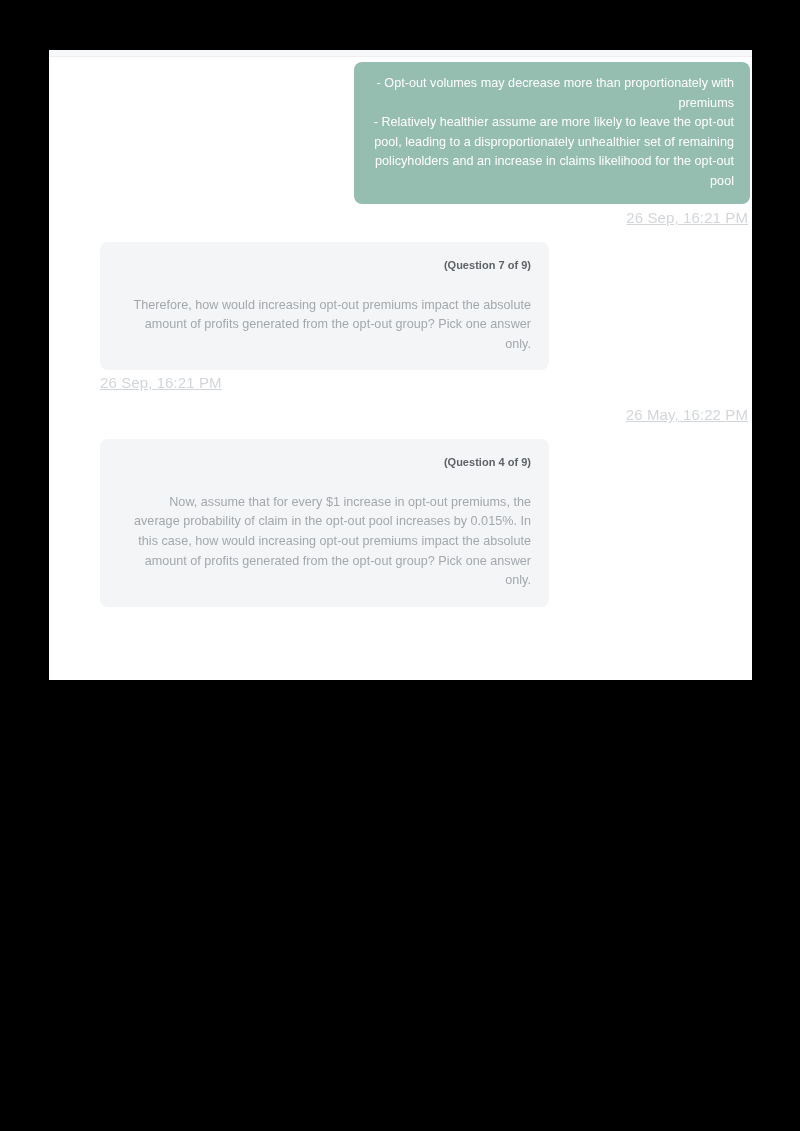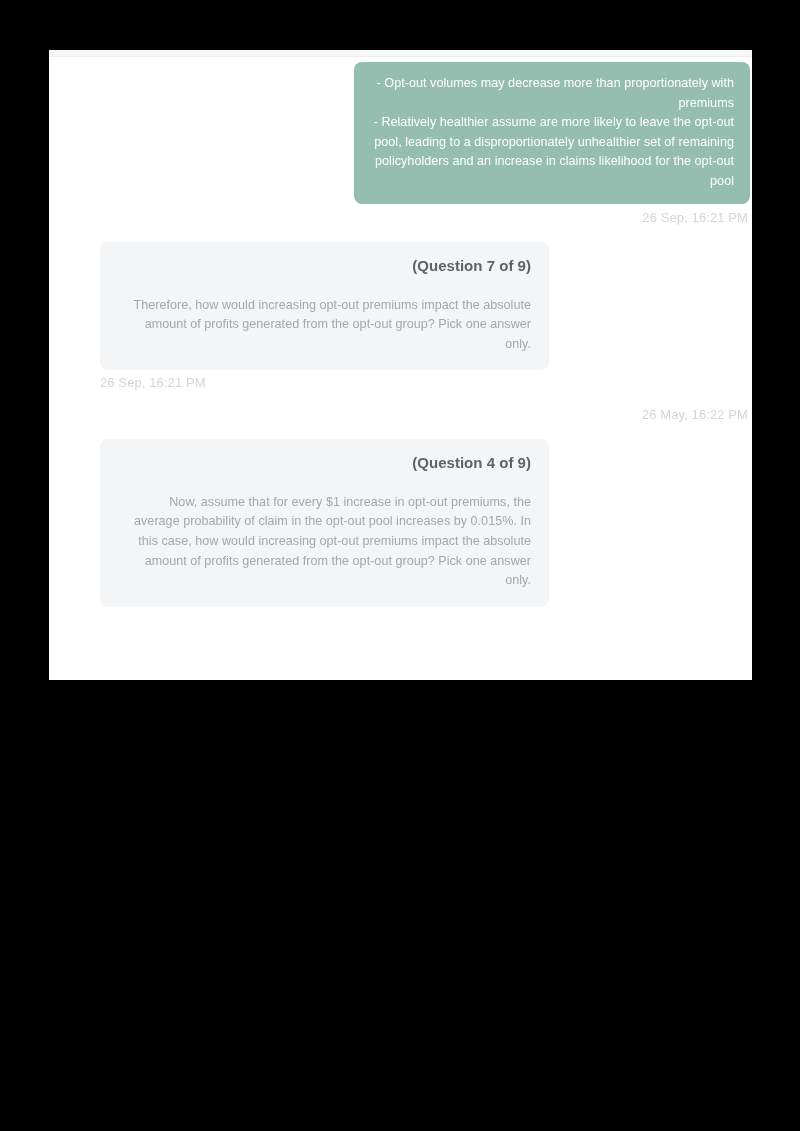--- a/index.html
+++ b/index.html
@@ -89,40 +89,41 @@
     color: #9aa0a6;
     width: 449px;
     padding: 14px 18px 16px 16px;
     font-size: 12.6px;
     letter-spacing: 0.02px;
   }
   .bubble.grey .q-label {
     display: block;
     color: #5f6368;
     font-weight: bold;
-    font-size: 15px;
+    font-size: 11px;
     margin-bottom: 20px;
   }
   .bubble.grey .q-body {
     display: block;
     color: #a3a8ad;
     line-height: 19.6px;
     margin-left: 12px;
   }
 
   .bubble.green .line {
     display: block;
   }
 
   .timestamp {
-    font-size: 13px;
+    font-size: 15px;
     color: #d3d6d9;
     letter-spacing: 0.1px;
     line-height: 14px;
     display: block;
+    text-decoration: underline;
   }
   .msg-row.right .timestamp {
     text-align: right;
     padding-right: 2px;
     margin-top: 7px;
     margin-bottom: 17px;
   }
   .msg-row.left .timestamp {
     text-align: left;
     margin-top: 6px;

